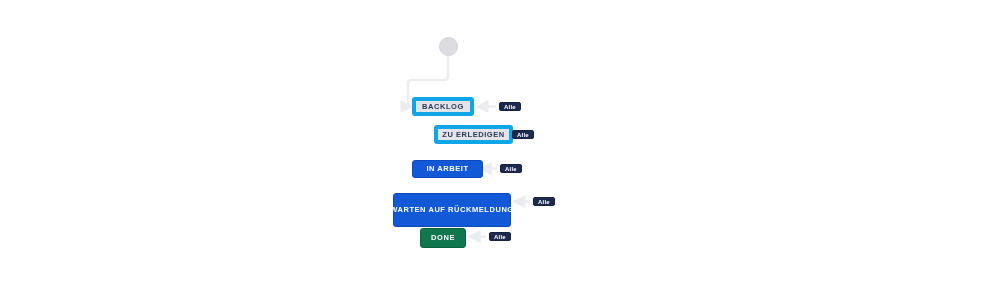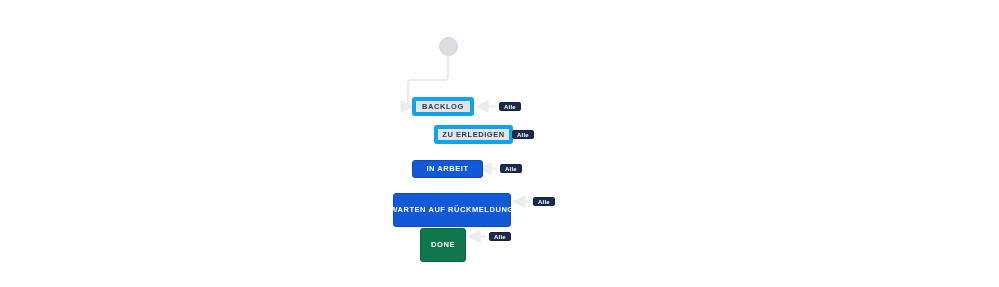--- a/index.html
+++ b/index.html
@@ -133,21 +133,21 @@
   </div>
 
   <div class="node node-inprogress" style="left:412px; top:160px; width:71px; height:18px;">
     <span>IN ARBEIT</span>
   </div>
 
   <div class="node node-inprogress" style="left:393px; top:193px; width:118px; height:34px;">
     <span>WARTEN AUF RÜCKMELDUNG</span>
   </div>
 
-  <div class="node node-done" style="left:420px; top:228px; width:46px; height:34px;">
+  <div class="node node-done" style="left:420px; top:228px; width:46px; height:20px;">
     <span>DONE</span>
   </div>
 
   <div class="badge" style="left:499px; top:102px;">
     <span>Alle</span>
   </div>
 
   <div class="badge" style="left:512px; top:130px;">
     <span>Alle</span>
   </div>

